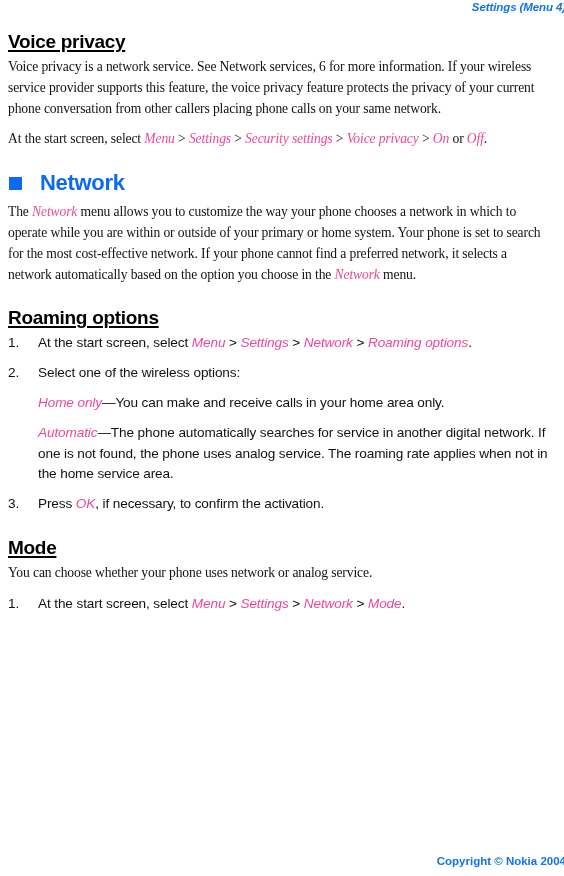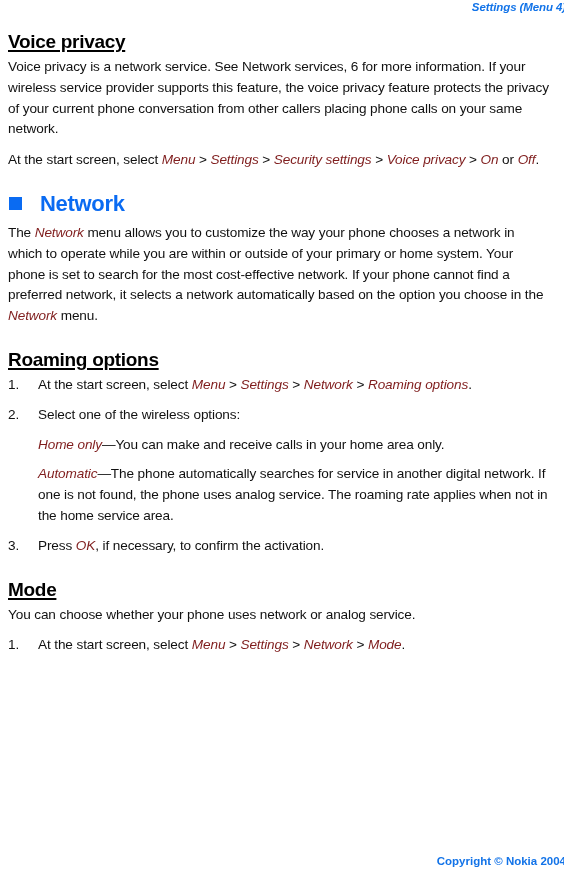--- a/index.html
+++ b/index.html
@@ -76,23 +76,24 @@
     position: relative;
     top: 0px;
   }
   p.body {
     margin: 0 16px 10px 0;
     padding: 0;
     font-size: 13.6px;
     line-height: 20.8px;
     color: #111111;
     letter-spacing: -0.12px;
+    font-family: Liberation Serif, serif;
   }
   .mref {
-    color: #7f1d1d;
+    color: #ec4899;
     font-style: italic;
   }
   .gt {
     color: #111111;
     font-style: normal;
   }
   ol.steps {
     margin: 0;
     padding: 0;
     list-style: none;

